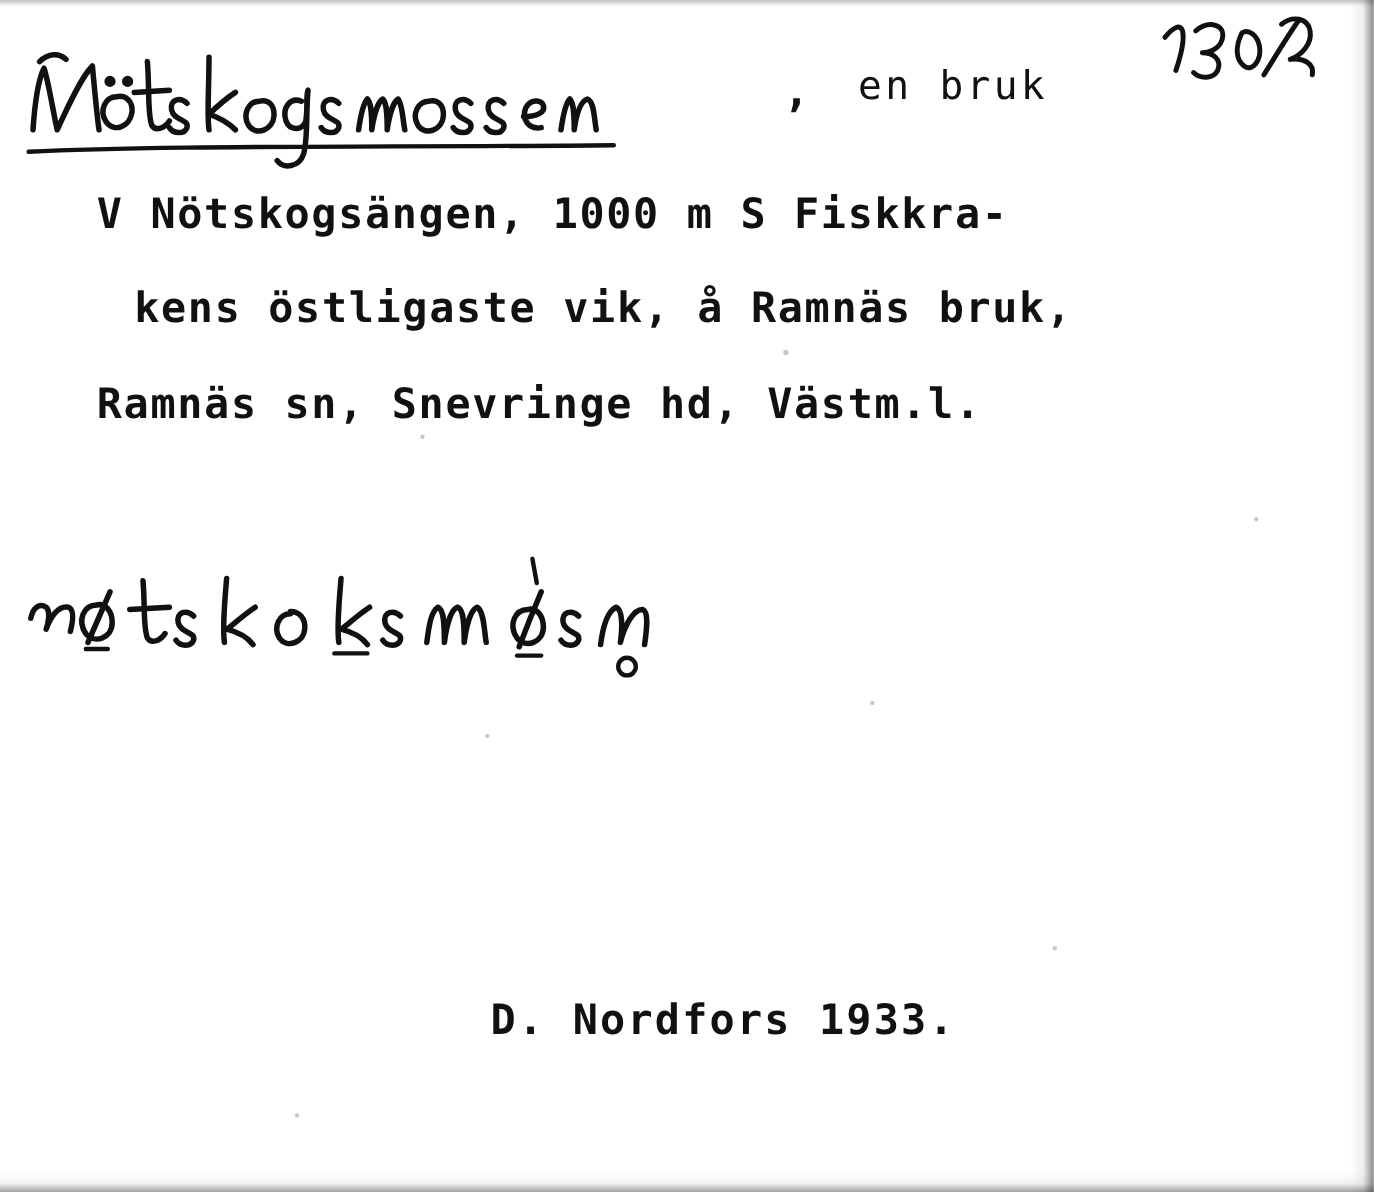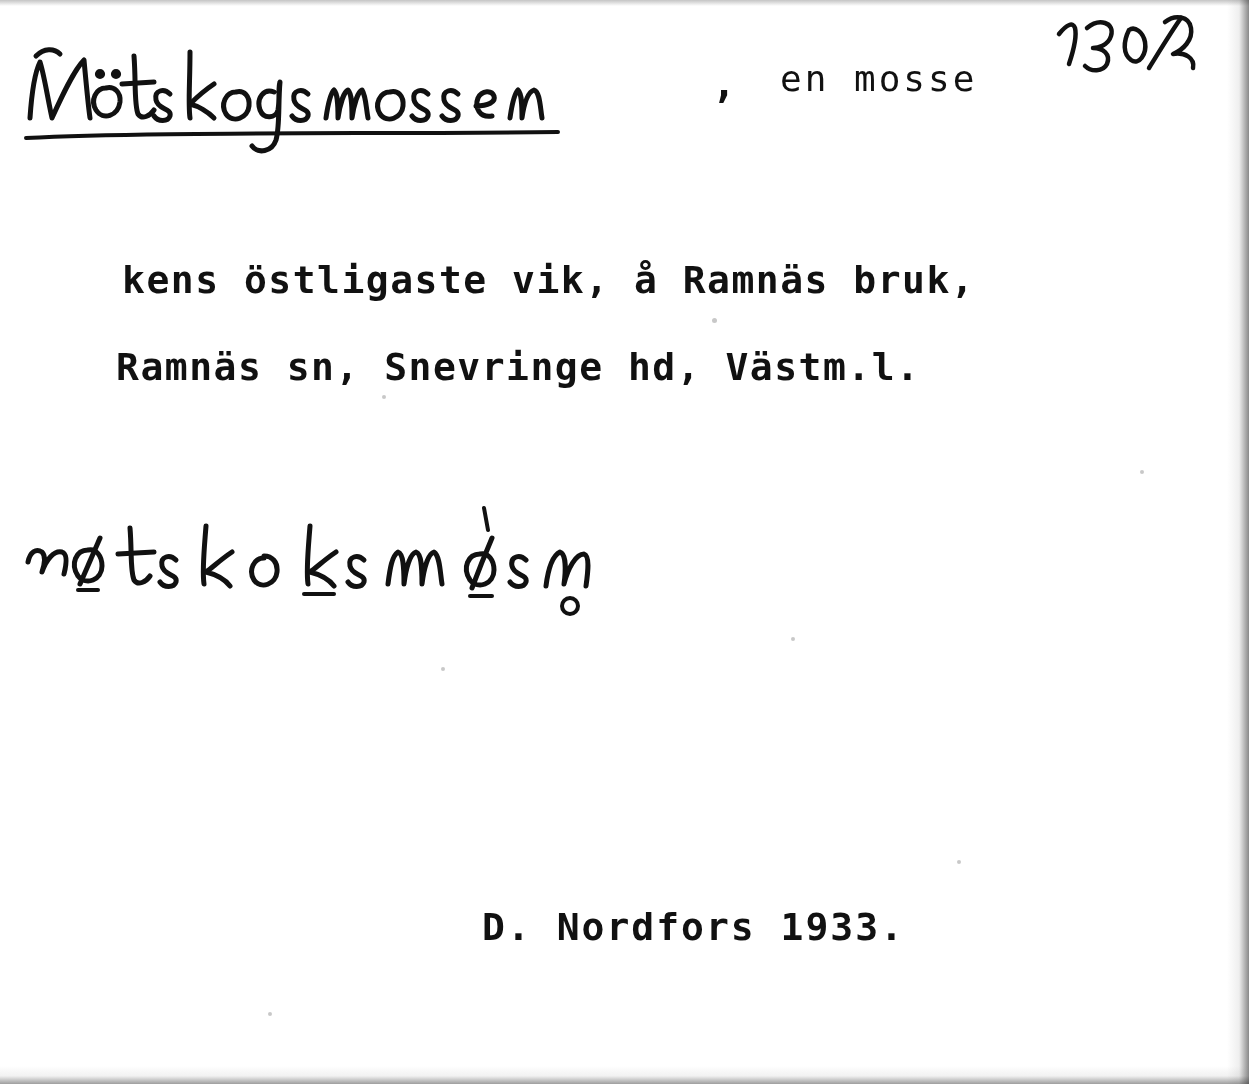--- a/index.html
+++ b/index.html
@@ -70,24 +70,24 @@
   #headword-gloss {
     top: 58px;
     left: 780px;
     font-size: 36px;
     letter-spacing: 3px;
     font-weight: normal;
   }
 
   #line2 { top: 172px; left: 88px;  font-size: 38px; }
   #line3 { top: 258px; left: 88px;  font-size: 38px; margin-left: 34px; }
-  #line4 { top: 345px; left: 88px;  font-size: 38px; margin-left: 28px; }
+  #line4 { top: 345px; left: 88px;  font-size: 38px; }
 
   #cross-ref { top: 725px; left: 96px; font-size: 36px; }
-  #signature { top: 905px; left: 446px; font-size: 38px; letter-spacing: 2px; margin-left: 36px; }
+  #signature { top: 905px; left: 446px; font-size: 38px; letter-spacing: 2px; }
 
   #folio-number {
     position: absolute;
     top: 8px;
     right: 46px;
     width: 150px;
     height: 70px;
   }
 
   #script-form {
@@ -162,22 +162,23 @@
 
         <path d="M458 80 C470 80 478 76 476 70 C474 64 464 64 460 72 C456 82 462 92 474 90"></path>
 
         <path d="M492 92 C494 78 496 68 500 64 C504 68 504 80 504 92 C506 78 510 66 516 64 C522 66 522 80 524 92"></path>
 
         <path d="M8 112 C120 106 330 108 540 106" stroke-width="4"></path>
       </g>
     </svg>
   </div>
   <div class="typed" id="headword-comma">,</div>
-  <div class="typed" id="headword-gloss">en mosse</div>
-
+  <div class="typed" id="headword-gloss">en bruk</div>
+
+  <div class="typed" id="line2">V Nötskogsängen, 1000 m S Fiskkra-</div>
   <div class="typed" id="line3">kens östligaste vik, å Ramnäs bruk,</div>
   <div class="typed" id="line4">Ramnäs sn, Snevringe hd, Västm.l.</div>
 
   <div id="script-form">
     <svg viewBox="0 0 760 140" width="760" height="140" aria-hidden="true">
       <g fill="none" stroke="#111" stroke-width="5" stroke-linecap="round" stroke-linejoin="round">
 
         <path d="M14 72 C16 62 22 58 28 62 C32 66 30 76 28 82 C32 70 40 60 48 62 C54 64 52 76 50 84"></path>
 
         <path d="M74 60 C62 60 56 74 64 86 C72 96 88 90 88 76 C88 66 82 58 74 60"></path>

